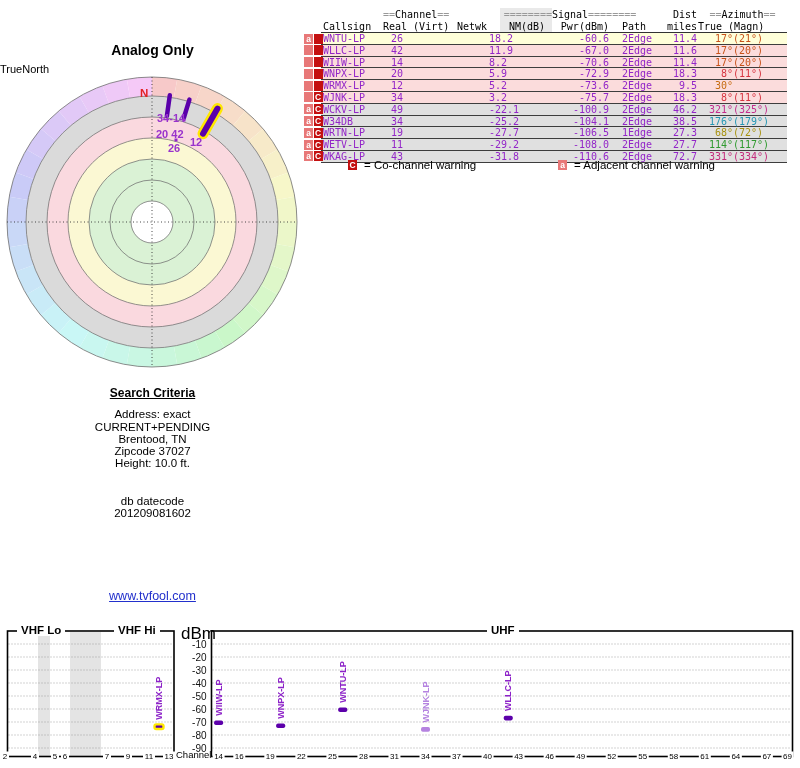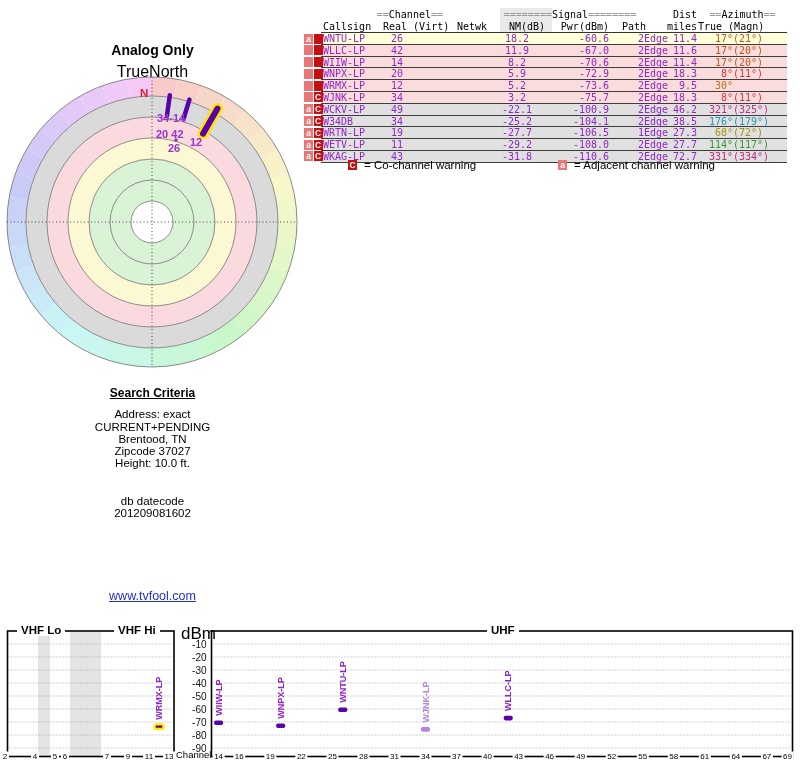--- a/index.html
+++ b/index.html
@@ -2,43 +2,43 @@
 <html><head>
 <meta charset="utf-8">
 <style>
   html,body{margin:0;padding:0;background:#fff}
   .page{position:relative;width:800px;height:768px;background:#fff;overflow:hidden;
         font-family:"Liberation Sans",sans-serif;color:#000}
 
   
   .radar-title{position:absolute;left:0;top:42px;width:305px;text-align:center;
                font-size:14px;font-weight:bold}
-  .radar-sub{position:absolute;left:0;top:63px;width:305px;text-align:center;font-size:16px}
+  .radar-sub{position:absolute;left:0;top:63px;width:305px;text-align:left;font-size:11px}
   #radar-svg{position:absolute;left:0;top:0}
 
   
   .tbl{position:absolute;left:0;top:0;width:800px;
        font-family:"DejaVu Sans Mono","Liberation Mono",monospace;font-size:10px}
   .h1{position:absolute;top:9px;left:0;width:800px;height:11px}
   .h2{position:absolute;top:20.5px;left:0;width:800px;height:11px}
   .hc{position:absolute;white-space:pre}
   .eq{color:#999}
   .hline{position:absolute;left:321px;top:31.5px;width:466px;border-top:1px solid #333}
   .nmshade{position:absolute;left:500px;top:8px;width:52px;height:155px;background:rgba(40,40,40,.10)}
   #rows{position:absolute;left:321px;top:33px;width:466px}
   .row{position:relative;height:11.8px;display:flex;box-sizing:border-box;
        border-bottom:1px solid #3d3d3d;line-height:11px;color:#9326c8}
   .row span{display:block;box-sizing:border-box;white-space:pre;overflow:visible}
   .c-cs{width:60px;margin-left:2px}
   .c-real{width:20px;text-align:right}
   .c-virt{width:52px}
   .c-netwk{width:34px}
-  .c-nm{width:56px;text-align:center}
+  .c-nm{width:56px;text-align:left}
   .c-pwr{width:64px;text-align:right}
-  .c-path{width:42px;padding-left:29px}
+  .c-path{width:42px;padding-left:13px}
   .c-miles{width:46px;text-align:right}
   .c-true{width:36px;text-align:right}
   .c-magn{width:54px;text-align:left}
   .badge{width:9px;height:10px;font:bold 8.5px "Liberation Sans",sans-serif;color:#fff;
          text-align:center;line-height:10px;display:none}
   .row .badge{position:absolute;top:.5px}
   .badge-a{left:-17px;background:#e87878}
   .badge-c{left:-7.5px;background:#c41010}
 
   
@@ -137,21 +137,21 @@
       <rect x="174.5" y="138.5" width="3" height="3" fill="#9326c8"></rect>
       <text x="157" y="122" fill="#9933cc" font-size="11" font-weight="bold" font-family="&quot;Liberation Sans&quot;,sans-serif">34-14</text>
       <text x="156" y="138" fill="#9933cc" font-size="11" font-weight="bold" font-family="&quot;Liberation Sans&quot;,sans-serif">20 42</text>
       <text x="168" y="152" fill="#9933cc" font-size="11" font-weight="bold" font-family="&quot;Liberation Sans&quot;,sans-serif">26</text>
       <text x="190" y="146" fill="#9933cc" font-size="11" font-weight="bold" font-family="&quot;Liberation Sans&quot;,sans-serif">12</text>
     </svg>
 
   <div class="tbl">
     <div class="nmshade"></div>
     <div class="h1">
-      <div class="hc" style="left:371px;width:72px;text-align:right"><span class="eq">==</span><span>Channel</span><span class="eq">==</span></div>
+      <div class="hc" style="left:383px;width:72px;text-align:left"><span class="eq">==</span><span>Channel</span><span class="eq">==</span></div>
       <div class="hc" style="left:489px;width:162px;text-align:center"><span class="eq">========</span><span>Signal</span><span class="eq">========</span></div>
       <div class="hc" style="left:649px;width:48px;text-align:right">Dist</div>
       <div class="hc" style="left:698px;width:89px;text-align:center"><span class="eq">==</span><span>Azimuth</span><span class="eq">==</span></div>
     </div>
     <div class="h2">
       <div class="hc" style="left:323px">Callsign</div>
       <div class="hc" style="left:383px">Real (Virt)</div>
       <div class="hc" style="left:455px;width:34px;text-align:center">Netwk</div>
       <div class="hc" style="left:489px;width:56px;text-align:right">NM(dB)</div>
       <div class="hc" style="left:545px;width:64px;text-align:right">Pwr(dBm)</div>

